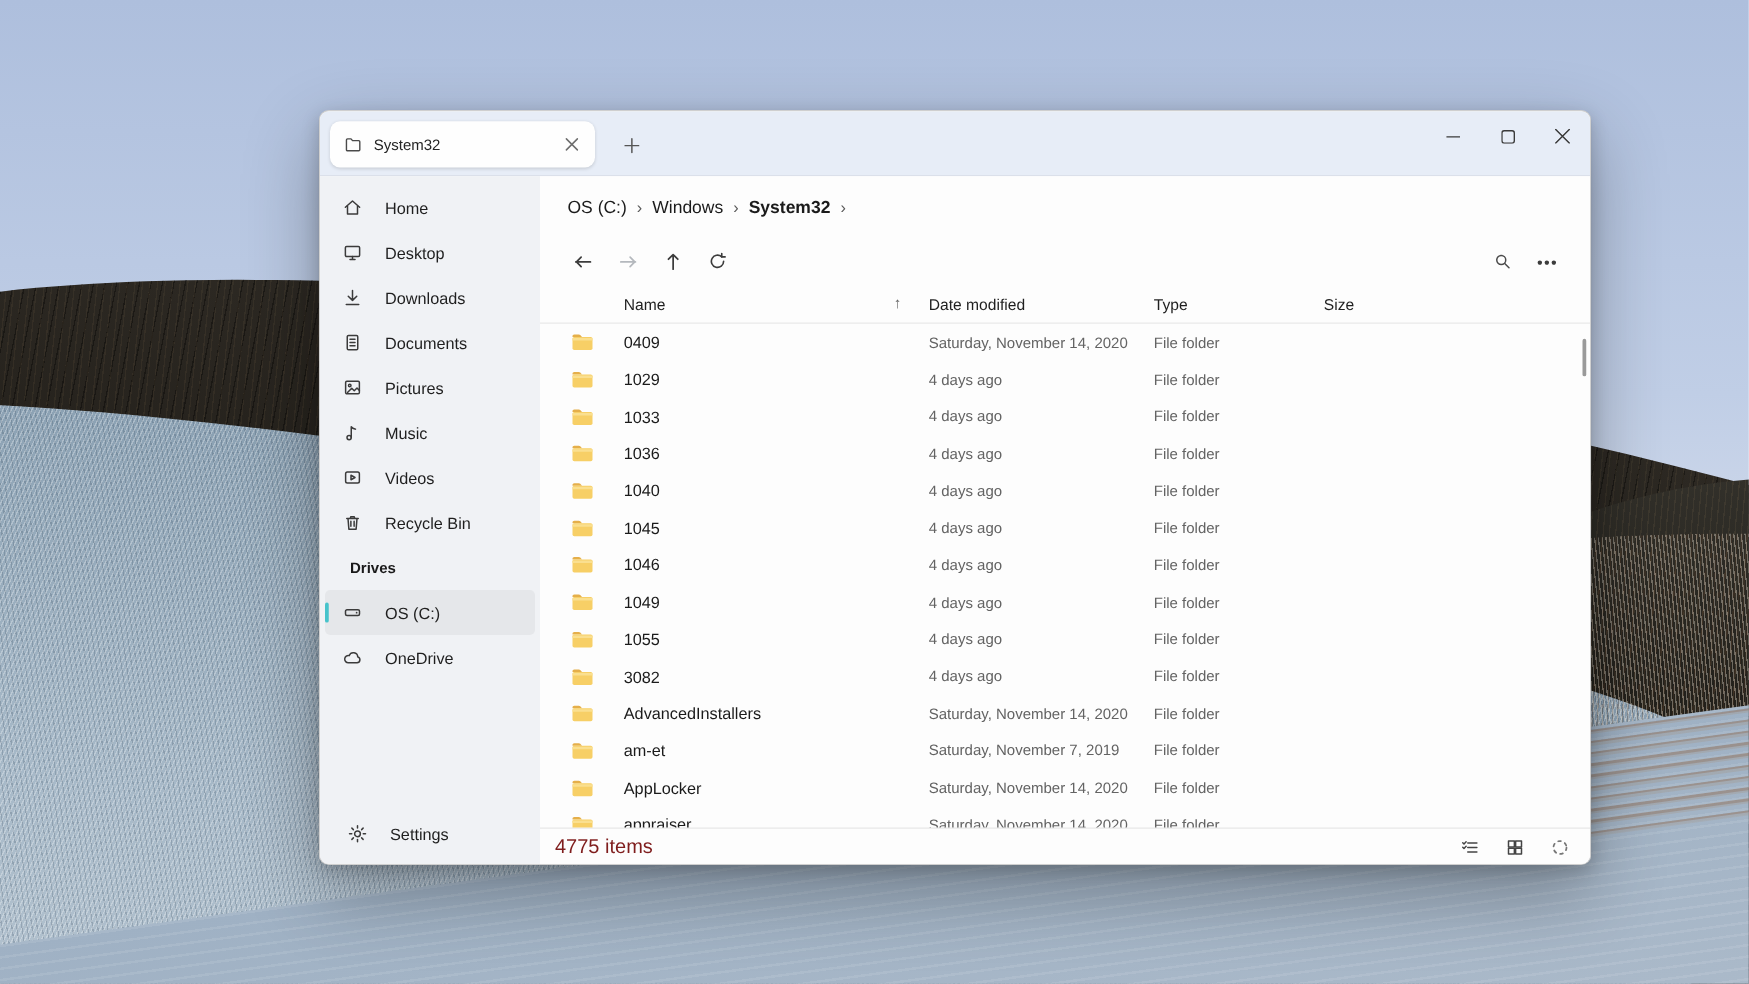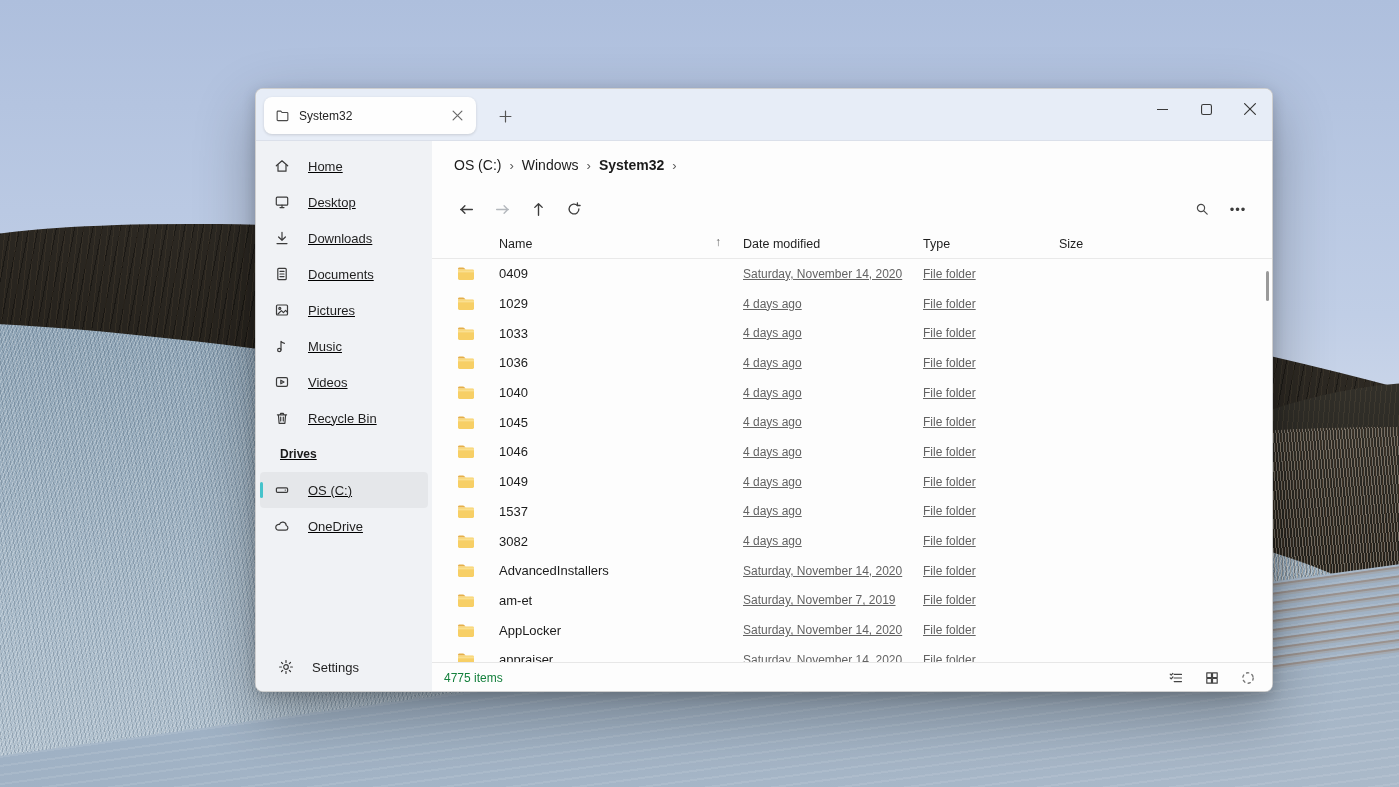--- a/index.html
+++ b/index.html
@@ -53,21 +53,21 @@
     border-radius:8px; box-shadow:0 1px 3px rgba(0,0,0,.14); display:flex; align-items:center; padding:0 8px 0 11px; }
   .tab-label { flex:1; font-size:12px; color:#242424; margin-left:9px; }
   .icon-btn { display:flex; align-items:center; justify-content:center; border:none; background:transparent; cursor:pointer; }
   .tab-close { width:22px; height:22px; border-radius:4px; }
   .newtab-btn { position:absolute; left:237px; top:15px; width:24px; height:24px; border-radius:4px; color:#444; }
   .win-controls { position:absolute; right:0; top:0; height:52px; display:flex; }
   .win-btn { width:44px; height:40px; }
 
   
   .win-body { display:flex; height:551px; }
-  .sidebar { width:176px; background:#f0f2f5; padding-top:7px; position:relative; flex-shrink:0;text-decoration:underline; }
+  .sidebar { width:176px; background:#f0f2f5; padding-top:7px; position:relative; flex-shrink:0; }
   .side-item { position:relative; height:36px; display:flex; align-items:center; padding-left:14px; cursor:pointer; border-radius:4px; margin:0 4px; }
   .side-item .label { margin-left:18px; font-size:13px; color:#1f1f1f; }
   .side-item.selected { background:rgba(0,0,0,.045); }
   .side-accent { position:absolute; left:0; top:10px; width:3px; height:16px; border-radius:2px; }
   .side-section { height:36px; display:flex; align-items:center; padding-left:24px; font-size:12px; font-weight:bold; color:#1a1a1a; }
   .side-settings { position:absolute; bottom:7px; left:4px; right:0;text-align:center; }
 
   .main { flex:1; display:flex; flex-direction:column; background:#fdfdfd; position:relative; }
 
   
@@ -87,26 +87,26 @@
   .cols { height:30px; display:grid; grid-template-columns:42px 244px 180px 136px 1fr; padding-left:25px;
     align-items:center; font-size:12.5px; color:#1f1f1f; border-bottom:1px solid #e9e9e9; position:relative; }
   .col-name { grid-column:2; }
   .sort-arrow { position:absolute; left:283px; top:6px; color:#666; font-size:12px; }
 
   
   .rows { flex:1; overflow:hidden; position:relative; }
   .file-row { height:29.7px; display:grid; grid-template-columns:42px 244px 180px 136px 1fr; padding-left:25px;
     align-items:center; cursor:default; }
   .cell-name { font-size:13px; color:#1b1b1b; }
-  .cell-date, .cell-type, .cell-size { font-size:12px; color:#636363;text-decoration:underline; }
+  .cell-date, .cell-type, .cell-size { font-size:12px; color:#636363; }
   .scroll-thumb { position:absolute; right:3px; top:12px; width:3px; height:30px; border-radius:2px; background:#9a9a9a; }
 
   
   .statusbar { height:30px; border-top:1px solid #e7e7e7; display:flex; align-items:center; padding:0 10px 0 12px; background:#fdfdfd; }
-  .status-count { font-size:12px; color:#15803d; }
+  .status-count { font-size:16px; color:#7f1d1d; }
   .status-spacer { flex:1; }
   .status-btn { width:28px; height:24px; margin-left:8px; border-radius:4px; color:#444; }
 
   svg { display:block; }
 </style>
 </head>
 <body>
 
 <div class="wallpaper">
   <div class="hill-dark"></div>
@@ -435,21 +435,21 @@
             <span class="cell-size"></span>
           </div>
           <div class="file-row">
             <span>
               <svg width="18" height="15" viewBox="0 0 18 15">
      <path d="M1 4.6V2.9c0-.8.6-1.4 1.4-1.4h3.7c.4 0 .8.2 1.1.5L8.6 3.5h-7.6z" fill="#e5af4a"></path>
      <rect x="1" y="3.5" width="16" height="10.4" rx="1.4" fill="#f7cf66"></rect>
      <rect x="1" y="4.4" width="16" height="2" fill="#fadf8f"></rect>
    </svg>
             </span>
-            <span class="cell-name">1537</span>
+            <span class="cell-name">1055</span>
             <span class="cell-date">4 days ago</span>
             <span class="cell-type">File folder</span>
             <span class="cell-size"></span>
           </div>
           <div class="file-row">
             <span>
               <svg width="18" height="15" viewBox="0 0 18 15">
      <path d="M1 4.6V2.9c0-.8.6-1.4 1.4-1.4h3.7c.4 0 .8.2 1.1.5L8.6 3.5h-7.6z" fill="#e5af4a"></path>
      <rect x="1" y="3.5" width="16" height="10.4" rx="1.4" fill="#f7cf66"></rect>
      <rect x="1" y="4.4" width="16" height="2" fill="#fadf8f"></rect>

